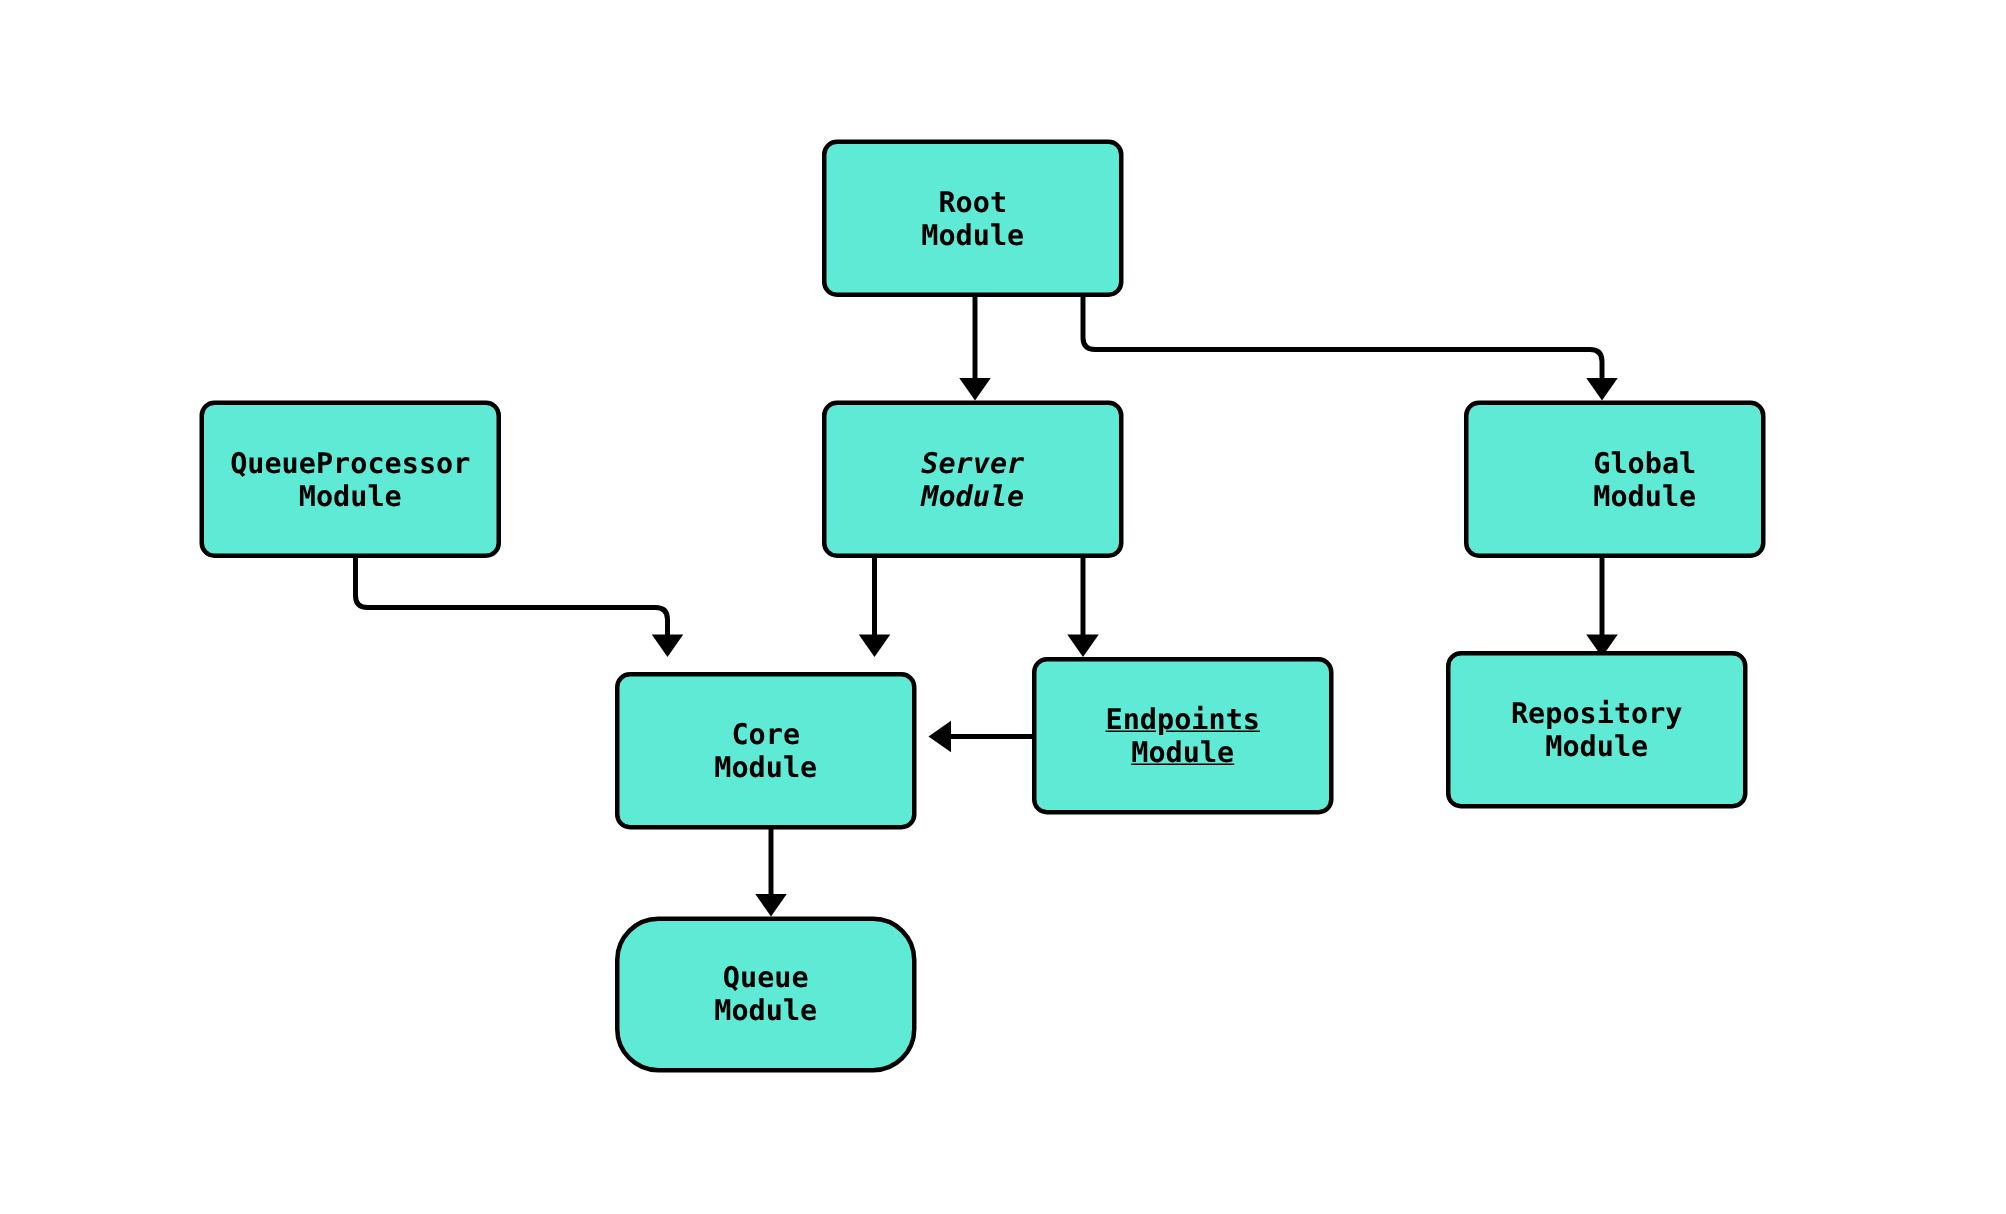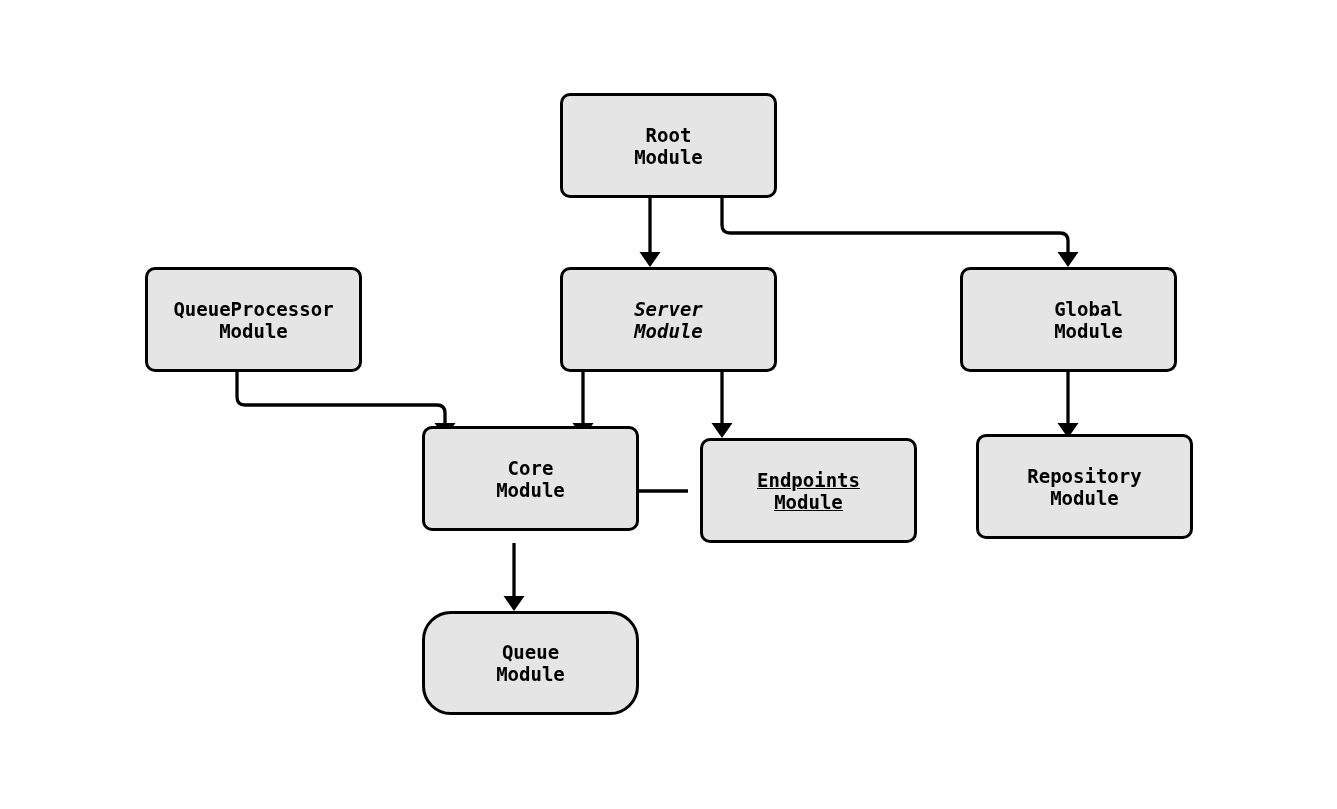--- a/index.html
+++ b/index.html
@@ -25,30 +25,29 @@
     fill: none;
     stroke: #000000;
     stroke-width: 3.3;
   }
   .edges-layer polygon {
     fill: #000000;
     stroke: none;
   }
   .node {
     position: absolute;
-    width: 217px;
+    width: 201px;
     height: 105px;
     box-sizing: border-box;
-    background: #e5e5e5;
+    background: #5eead4;
     border: 3.5px solid #000000;
     border-radius: 10px;
     display: flex;
     align-items: center;
     justify-content: center;
-    margin-left: 12px;
   }
   .node-label {
     font-family: "DejaVu Sans Mono", "Liberation Mono", monospace;
     font-weight: bold;
     font-size: 19px;
     line-height: 22px;
     color: #000000;
     text-align: center;
     white-space: pre-line;
   }
@@ -109,26 +108,26 @@
   <div class="node" style="left:133px; top:267px;">
     <span class="node-label">QueueProcessor
 Module</span>
   </div>
 
   <div class="node" style="left:548px; top:267px;font-style:italic;">
     <span class="node-label">Server
 Module</span>
   </div>
 
-  <div class="node" style="left:948px; top:267px;padding-left:40px;">
+  <div class="node" style="left:976px; top:267px;padding-left:40px;">
     <span class="node-label">Global
 Module</span>
   </div>
 
-  <div class="node" style="left:410px; top:426px;justify-content:center;">
+  <div class="node" style="left:410px; top:448px;justify-content:center;">
     <span class="node-label">Core
 Module</span>
   </div>
 
   <div class="node" style="left:688px; top:438px;text-decoration:underline;">
     <span class="node-label">Endpoints
 Module</span>
   </div>
 
   <div class="node" style="left:964px; top:434px;">

